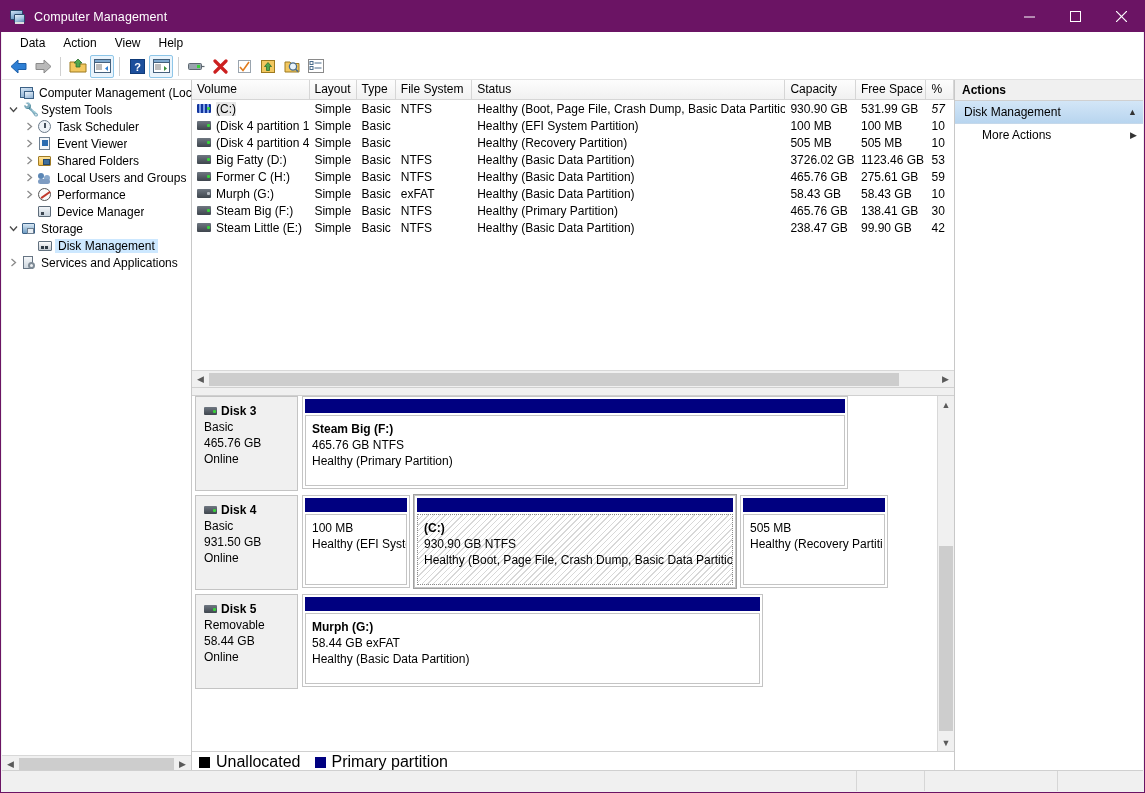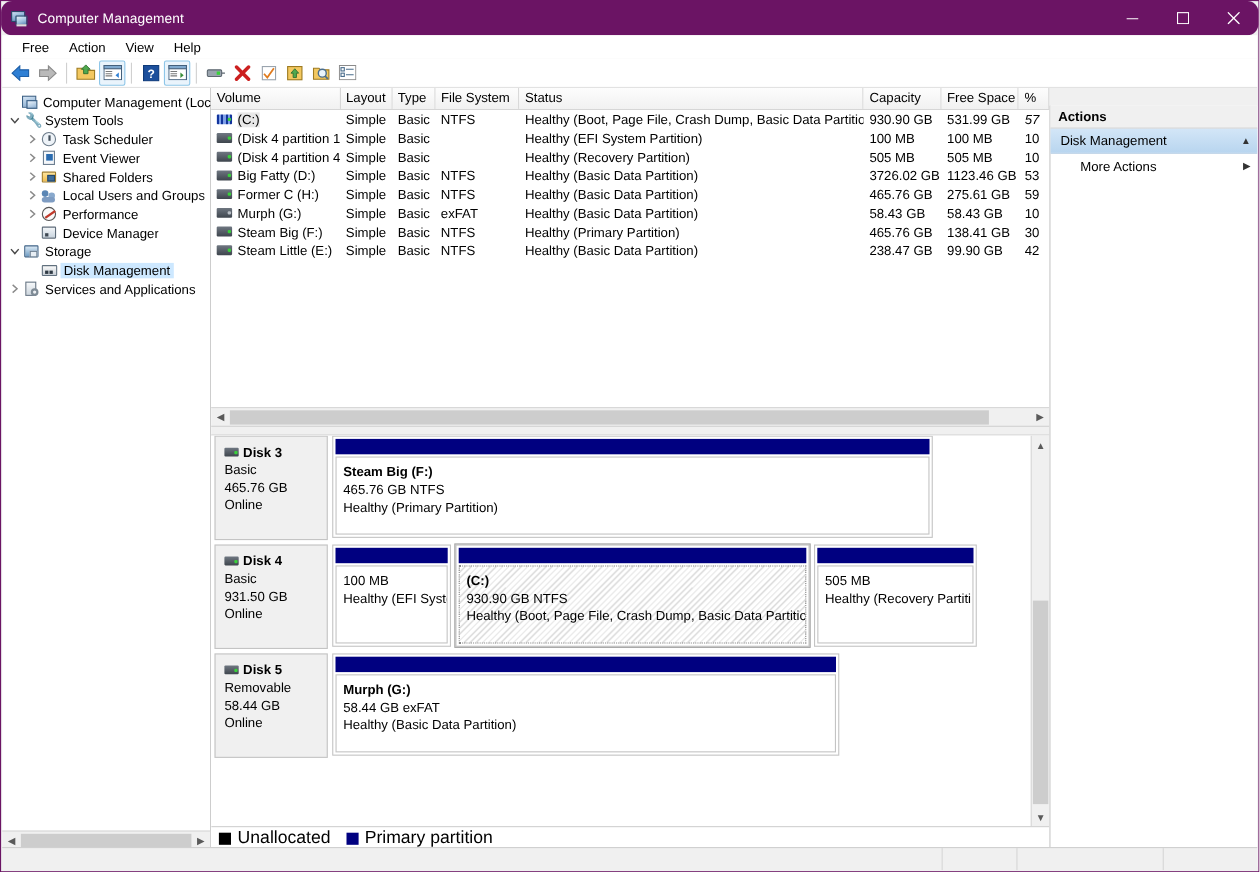--- a/index.html
+++ b/index.html
@@ -17,21 +17,21 @@
     box-sizing: border-box;
     border: 1px solid #6b1464;
     background: #f0f0f0;
   }
 
   
   #titlebar {
     position: absolute; left: 0; top: 0;
     width: 1143px; height: 31px;
     background: #6b1464;
-    display: flex; align-items: center; border-radius: 10px;
+    display: flex; align-items: center;
   }
   #titlebar .tb-icon {
     width: 16px; height: 16px; margin-left: 9px; margin-right: 8px;
     position: relative; flex: none;
   }
   .monitor-glyph {
     position: absolute; left: 0; top: 1px; width: 13px; height: 10px;
     background: linear-gradient(160deg,#cfe3f5 0%, #7fa8cf 60%, #4c7ba8 100%);
     border: 1px solid #2c4a6b; box-sizing: border-box; border-radius: 1px;
   }
@@ -208,21 +208,21 @@
   #legend {
     position:absolute; left:0; bottom:0; width:762px; height:21px;
     border-top:1px solid #d0d0d0; background:#fff; box-sizing:border-box;
     display:flex; align-items:center; padding-left:7px; font-size:16px;
   }
   .lg-swatch { width:11px;height:11px;margin-right:6px;flex:none;}
   .lg-item { display:flex; align-items:center; margin-right:14px; }
 
   
   #actions {
-    position:absolute; left:952px; top:16px; width:189px; height:692px;
+    position:absolute; left:952px; top:0; width:189px; height:692px;
     background:#fff; border-left:1px solid #c8c8c8; box-sizing:border-box;
   }
   #actions-header {
     height:21px; background:#f0f0f0; border-bottom:1px solid #d0d0d0;
     font-weight:bold; font-size:12px; padding:3px 0 0 7px; box-sizing:border-box;
   }
   .act-group {
     height:22px; display:flex; align-items:center; padding:0 6px 0 9px;
     background:linear-gradient(180deg,#d3e6f7,#b8d5ef); font-size:12px;
     border-bottom:1px solid #c5d8ea;
@@ -265,21 +265,21 @@
       <div class="wc">
         <svg width="11" height="11">
             <line x1="0" y1="0" x2="11" y2="11" stroke="#fff" stroke-width="1.2"></line>
             <line x1="11" y1="0" x2="0" y2="11" stroke="#fff" stroke-width="1.2"></line>
           </svg>
       </div>
     </div>
   </div>
 
   <div id="menubar">
-    <div class="menu-item">Free</div>
+    <div class="menu-item">Data</div>
     <div class="menu-item">Action</div>
     <div class="menu-item">View</div>
     <div class="menu-item">Help</div>
   </div>
 
   <div id="toolbar">
     <div class="tb-btn">
       <svg width="18" height="15" viewBox="0 0 18 15">
           <path d="M8 1 L1 7.5 L8 14 L8 10.5 L16 10.5 L16 4.5 L8 4.5 Z" fill="#2e7fd4" stroke="#1d5fa8" stroke-width="1"></path>
         </svg>

